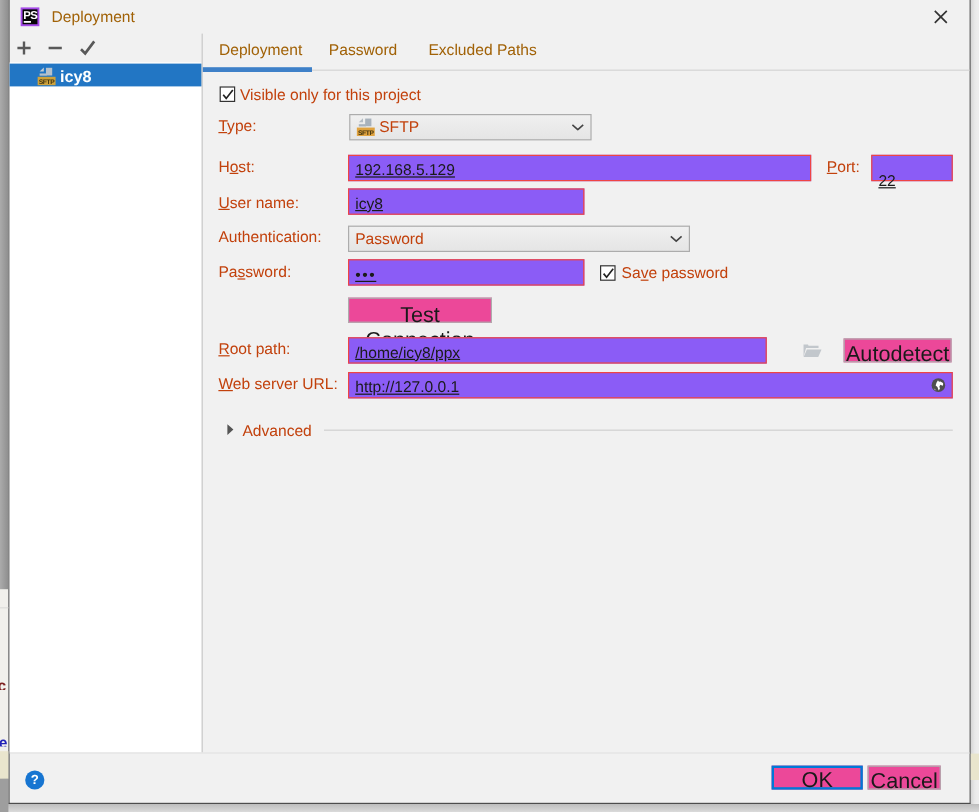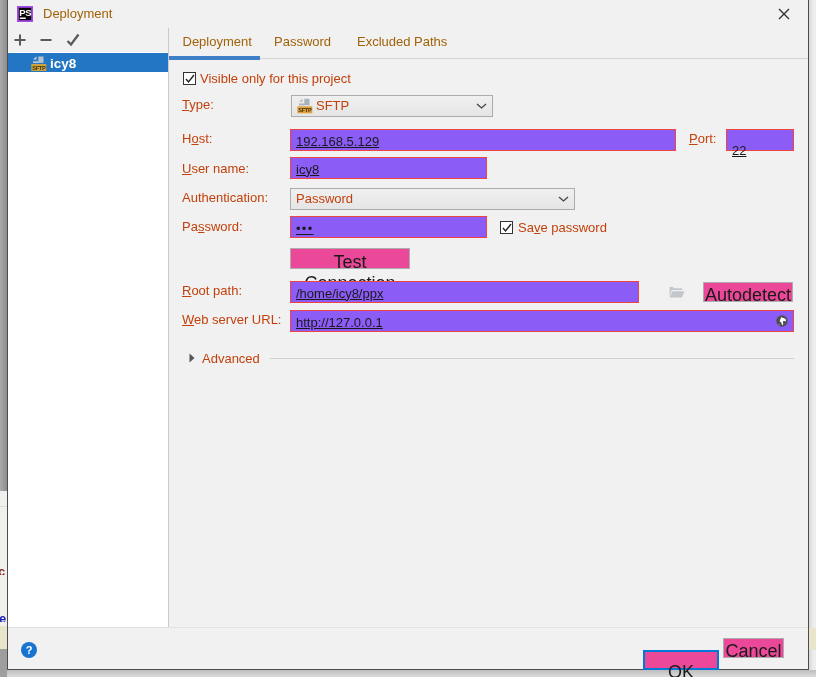--- a/index.html
+++ b/index.html
@@ -143,14 +143,14 @@
   </svg>
 
   <svg class="abs" style="left:189px;top:353px;" width="6" height="10" viewBox="0 0 6 10">
     <path d="M0.5 0.5 L5.5 5 L0.5 9.5 Z" fill="#555"></path>
   </svg>
   <div class="lbl" style="left:202px;top:351px;">Advanced</div>
   <div class="abs" style="left:270px;top:358px;width:524px;height:1px;background:#d0d0d0;"></div>
 
   <div class="abs" style="left:8px;top:627px;width:800px;height:1px;background:#e2e2e2;"></div>
   <div class="abs" style="left:21px;top:642px;width:16px;height:16px;border-radius:50%;background:#1775d1;color:#fff;font-size:11px;font-weight:bold;text-align:center;line-height:16px;">?</div>
-  <div class="btn" style="left:643px;top:638px;width:76px;height:20px;border:2px solid #0078d7;padding-top:10px;margin-top:12px;">OK</div>
+  <div class="btn" style="left:643px;top:638px;width:76px;height:20px;border:2px solid #0078d7;padding-top:0;">OK</div>
   <div class="btn" style="left:723px;top:638px;width:61px;height:20px;padding-top:2px;">Cancel</div>
 
 </body></html>

